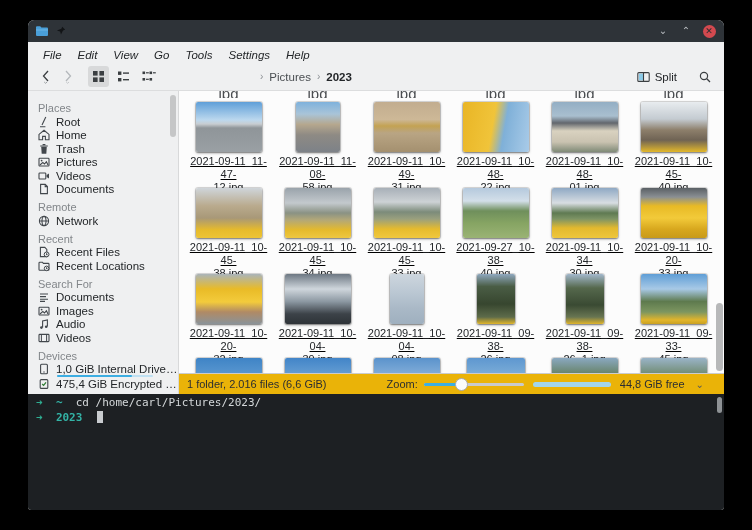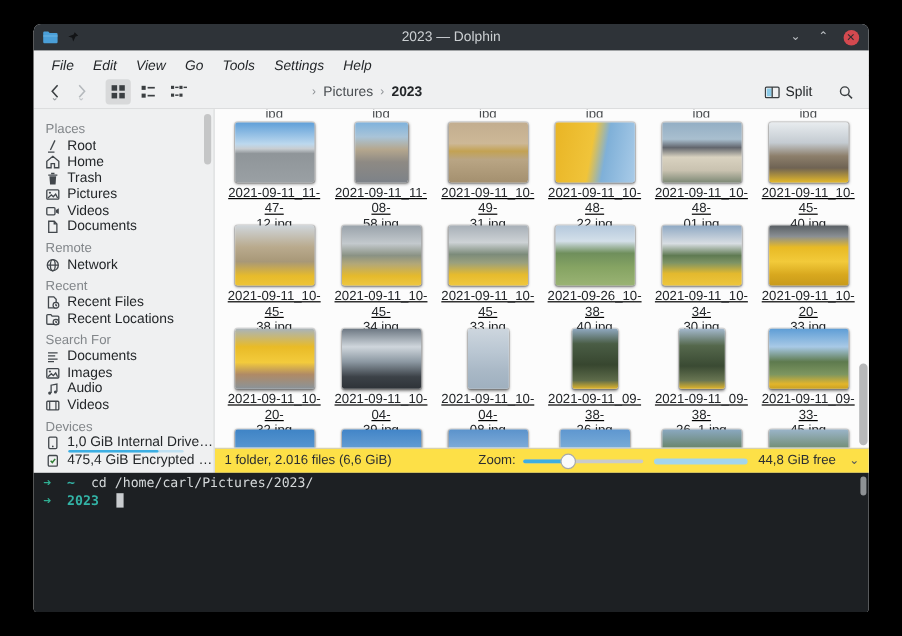--- a/index.html
+++ b/index.html
@@ -42,30 +42,30 @@
   .side-item .lbl{overflow:hidden;text-overflow:ellipsis;}
   .cap-bar{position:relative;height:2px;width:96px;margin-left:19px;margin-top:-1px;background:#bfe0f2;border-radius:1px;}
   .cap-bar .fill{position:absolute;left:0;top:0;bottom:0;width:78%;background:#3daee2;border-radius:1px;}
   .side-scroll{position:absolute;right:2px;top:4px;width:6px;height:42px;background:#c5c6c7;border-radius:3px;}
   .right-col{flex:1 1 auto;display:flex;flex-direction:column;min-width:0;background:#fcfcfc;}
   
   .view{flex:1 1 auto;position:relative;overflow:hidden;background:#fcfcfc;}
   .grid{display:grid;grid-template-columns:repeat(6,89px);padding:2px 0 0 5px;text-decoration:underline;}
   .pfrag-row{display:grid;grid-template-columns:repeat(6,89px);padding-left:5px;height:7px;overflow:hidden;}
   .pfrag{height:7px;overflow:hidden;text-align:center;}
-  .pfrag span{display:inline-block;transform:translateY(-6px);font-size:11px;color:#4a4d50;}
+  .pfrag span{display:inline-block;transform:translateY(-6px);font-size:15px;color:#4a4d50;}
   .cell{height:86px;display:flex;flex-direction:column;align-items:center;justify-content:flex-start;padding-top:2px;box-sizing:border-box;}
   .thumb{border-radius:2px;box-shadow:0 1px 2.5px rgba(0,0,0,.5),0 0 0 1px rgba(0,0,0,.12);flex:0 0 auto;}
   .fname{margin-top:3px;font-size:11px;line-height:13px;color:#232629;text-align:center;}
   .bottom-row{display:grid;grid-template-columns:repeat(6,89px);padding-left:5px;}
   .bcell{display:flex;justify-content:center;}
   .view-scroll{position:absolute;right:1px;top:212px;width:7px;height:68px;background:#b7b8b9;border-radius:3.5px;}
   
-  .statusbar{height:20px;flex:0 0 auto;background:#fde047;border-top:1px solid #cbcccd;display:flex;align-items:center;
-    padding:0 6px 0 8px;font-size:11px;color:#2b2e31;gap:9px;}
+  .statusbar{height:20px;flex:0 0 auto;background:#eab308;border-top:1px solid #cbcccd;display:flex;align-items:center;
+    padding:0 18px 0 8px;font-size:11px;color:#2b2e31;gap:9px;}
   .status-summary{flex:1 1 auto;white-space:nowrap;overflow:hidden;}
   .zoom-wrap{display:flex;align-items:center;gap:6px;}
   .slider{position:relative;width:100px;height:14px;}
   .slider .track{position:absolute;left:0;right:0;top:6px;height:3px;background:#c9cacb;border-radius:1.5px;}
   .slider .fillL{position:absolute;left:0;top:6px;height:3px;width:37px;background:#3daee2;border-radius:1.5px;}
   .slider .knob{position:absolute;left:31px;top:1px;width:13px;height:13px;border-radius:50%;background:#fbfbfb;
     border:1px solid #a8a9ab;box-sizing:border-box;}
   .free-bar{width:78px;height:5px;border-radius:2.5px;background:#a3d5ec;}
   .free-text{white-space:nowrap;}
   .status-chev{color:#55585b;font-size:10px;padding:0 2px;}
@@ -91,21 +91,20 @@
             <path d="M1 2.2 Q1 1.2 2 1.2 L5.2 1.2 L6.4 2.6 L12 2.6 Q13 2.6 13 3.6 L13 10 Q13 11 12 11 L2 11 Q1 11 1 10 Z" fill="#4a9fd8"></path>
             <path d="M1 4.6 H13 V5.4 H1 Z" fill="#6db5e4"></path>
           </svg>
       </span>
       <span class="icn">
         <svg width="10" height="10" viewBox="0 0 10 10">
             <path d="M6.2 0.8 L9.2 3.8 L7 4.4 L5 8.6 L4.1 5.4 L0.9 4.5 L5.4 2.8 Z" fill="#121416"></path>
           </svg>
       </span>
     </div>
-    <div class="tb-title">2023 — Dolphin</div>
     <div class="tb-right">
       <span class="tb-btn">
           <span class="chev">⌄</span>
         </span>
       <span class="tb-btn">
           <span class="chev">⌃</span>
         </span>
       <span class="tb-btn">
           <span class="close-circle">✕</span>
         </span>
@@ -426,21 +425,21 @@
             <div class="cell" title="2021-09-11_10-45-33.jpg">
               <div class="thumb" style="width: 66px; height: 50px; background: linear-gradient(rgb(168, 176, 184) 0%, rgb(205, 210, 213) 28%, rgb(124, 139, 122) 48%, rgb(154, 160, 126) 62%, rgb(230, 187, 45) 82%, rgb(240, 200, 62) 100%);"></div>
               <div class="fname">
                 <div>2021-09-11_10-45-</div>
                 <div>33.jpg</div>
               </div>
             </div>
             <div class="cell" title="2021-09-11_10-38-40.jpg">
               <div class="thumb" style="width: 66px; height: 50px; background: linear-gradient(rgb(181, 201, 221) 0%, rgb(211, 223, 233) 26%, rgb(111, 143, 92) 46%, rgb(134, 164, 99) 70%, rgb(154, 179, 116) 100%);"></div>
               <div class="fname">
-                <div>2021-09-26_10-38-</div>
+                <div>2021-09-27_10-38-</div>
                 <div>40.jpg</div>
               </div>
             </div>
             <div class="cell" title="2021-09-11_10-34-30.jpg">
               <div class="thumb" style="width: 66px; height: 50px; background: linear-gradient(rgb(143, 169, 196) 0%, rgb(216, 221, 226) 30%, rgb(95, 122, 82) 50%, rgb(126, 148, 101) 62%, rgb(227, 185, 46) 80%, rgb(238, 198, 60) 100%);"></div>
               <div class="fname">
                 <div>2021-09-11_10-34-</div>
                 <div>30.jpg</div>
               </div>
             </div>

